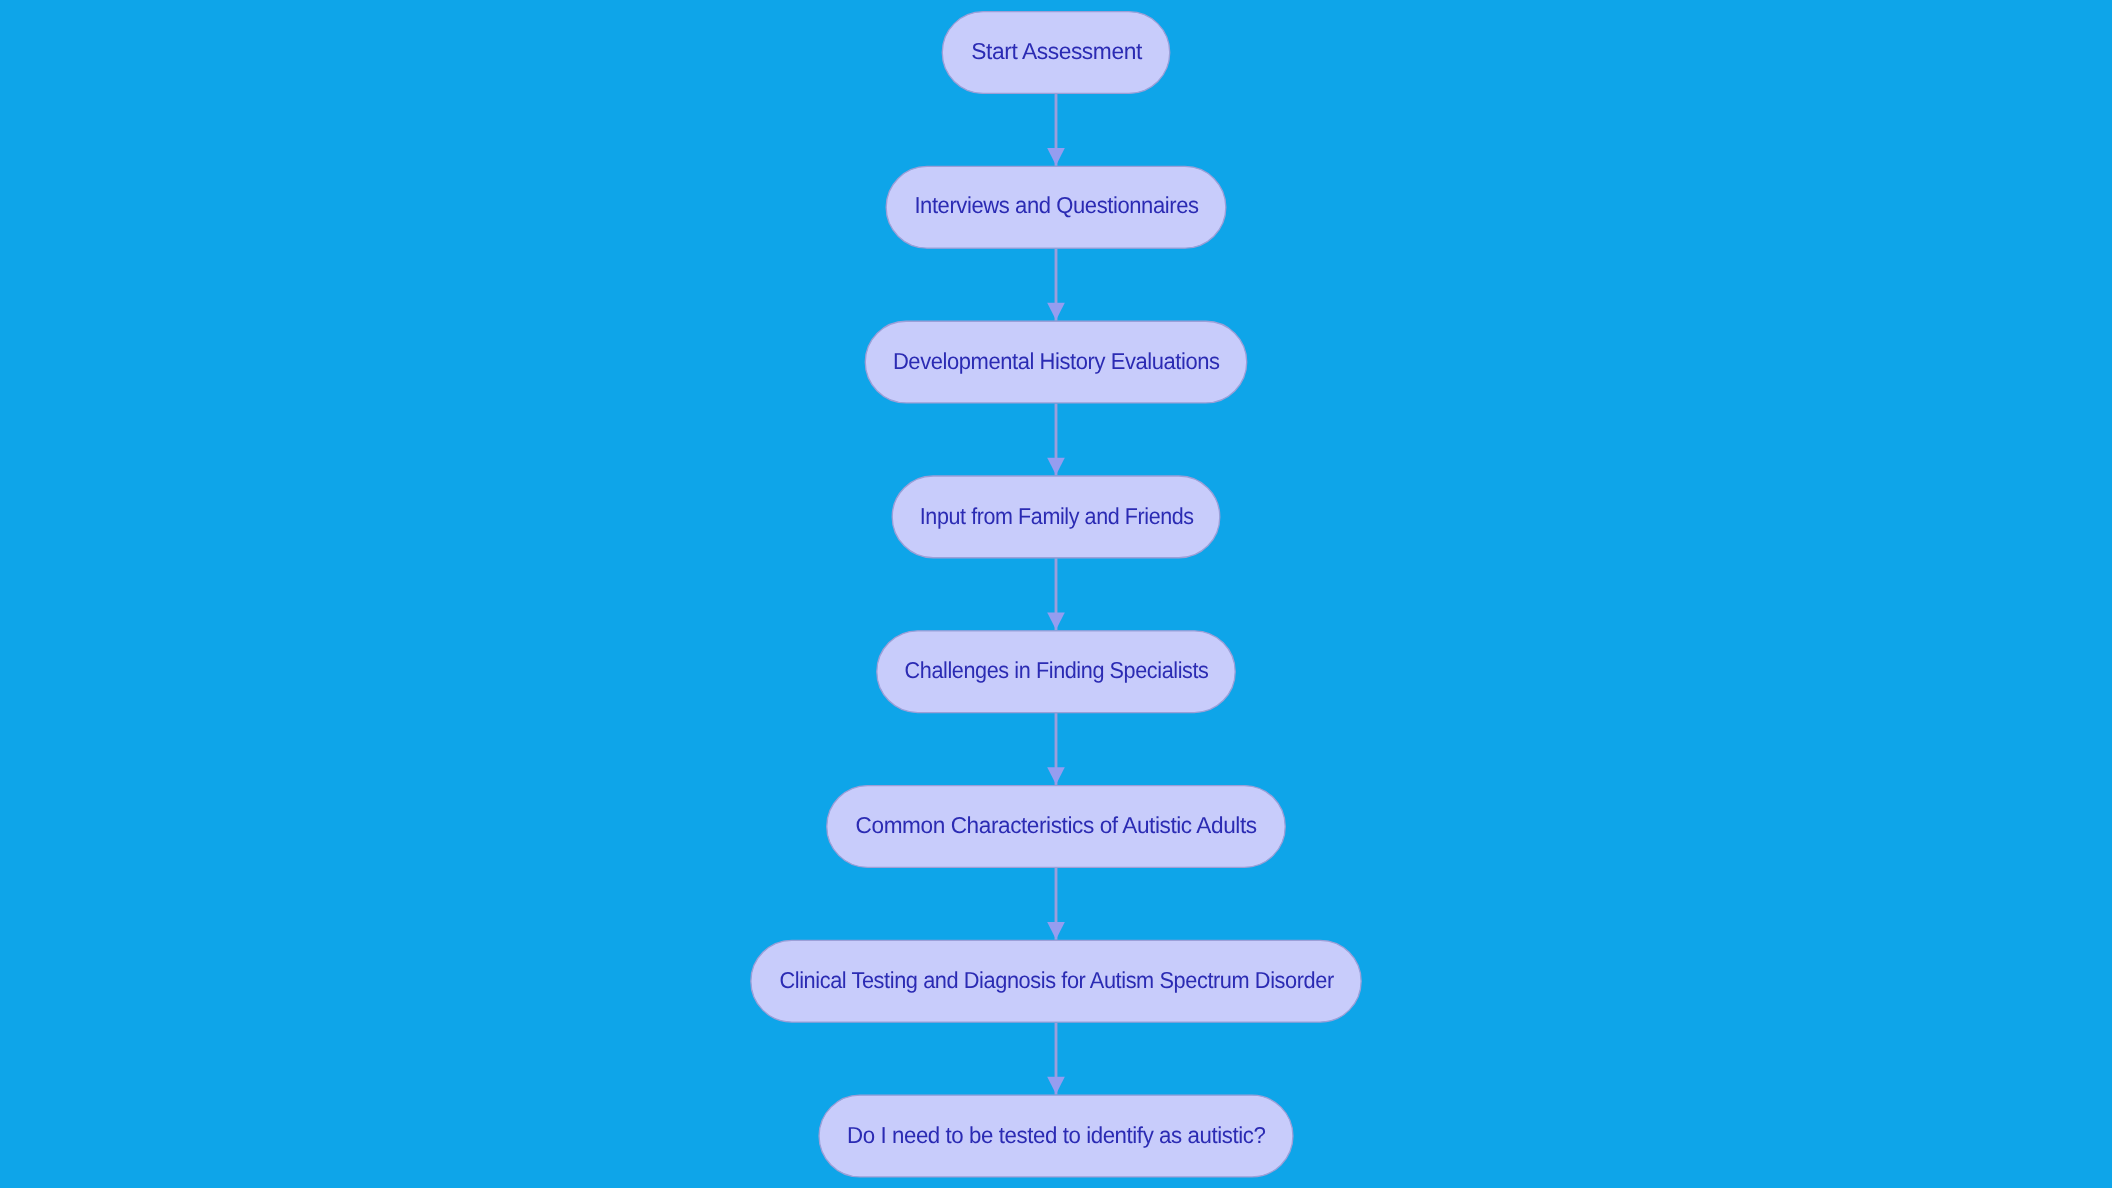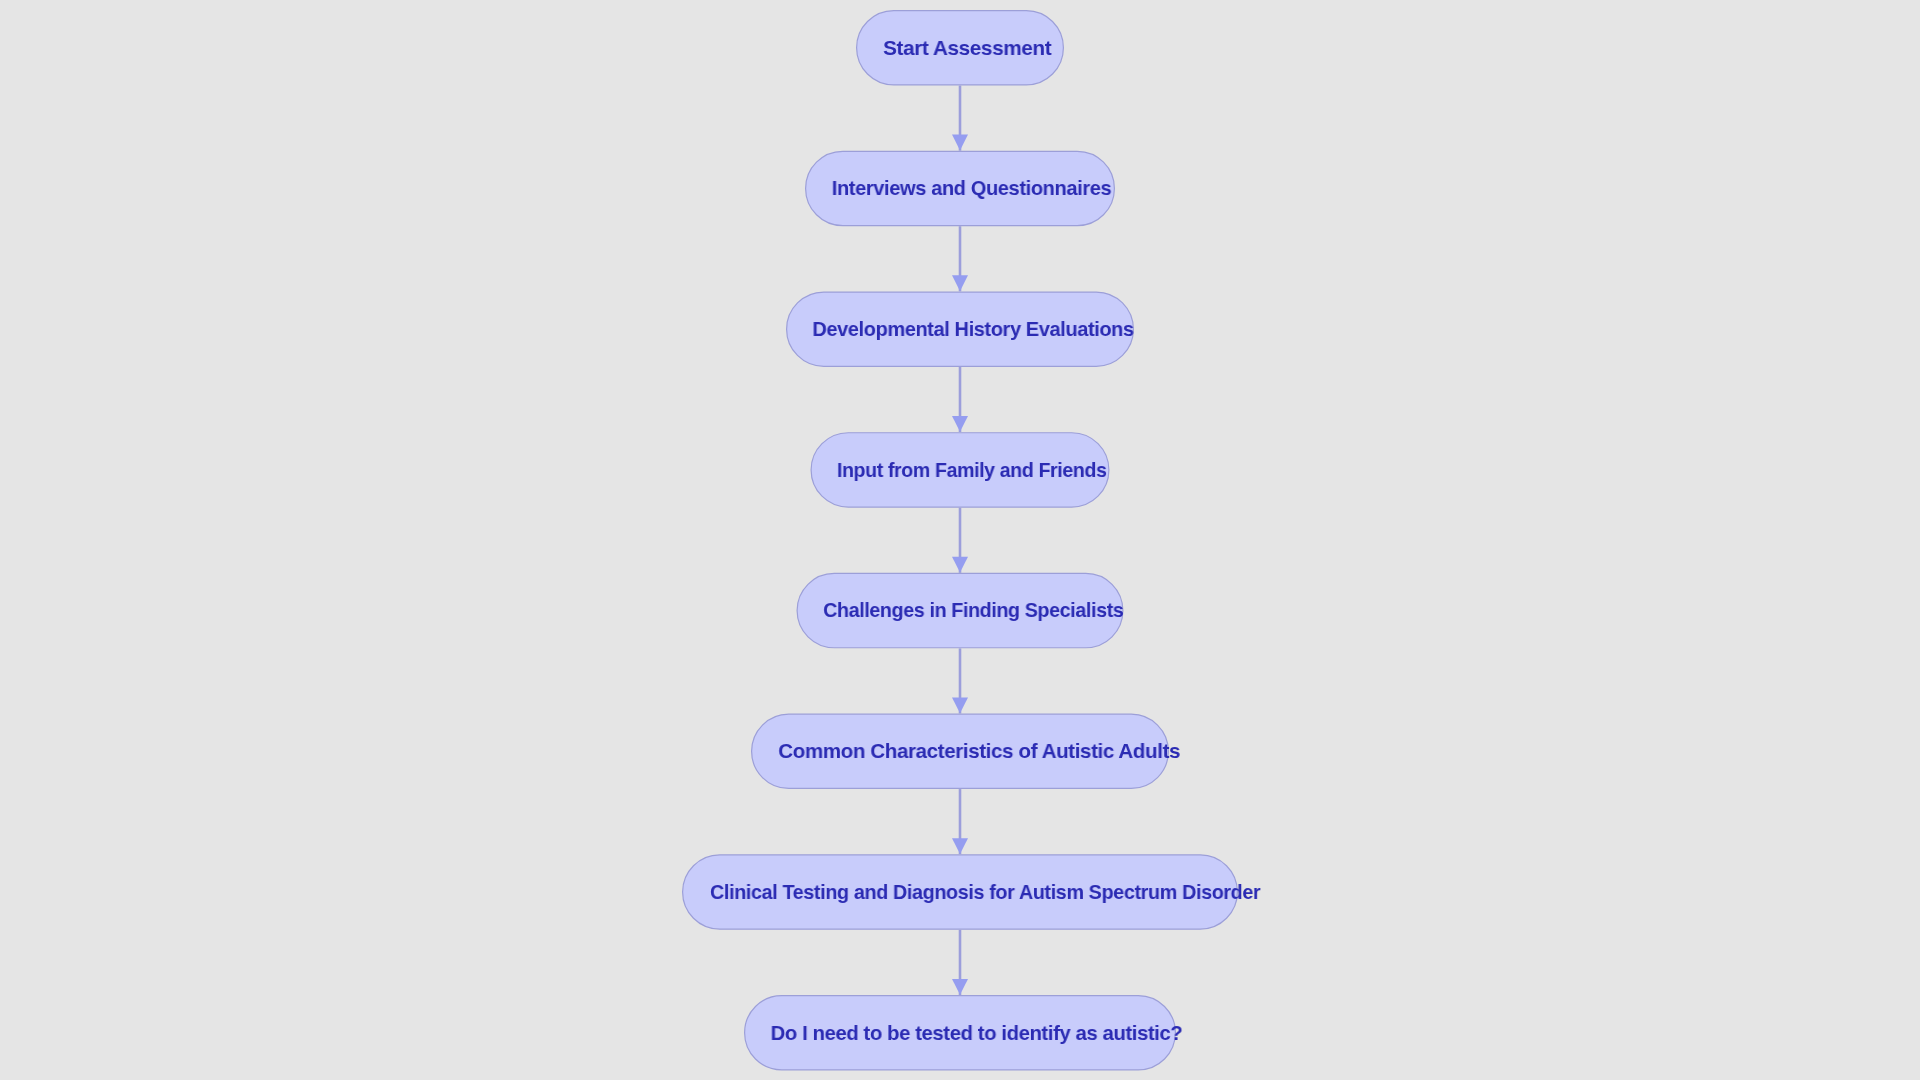--- a/index.html
+++ b/index.html
@@ -19,21 +19,21 @@
     font-size:21px;
     letter-spacing:-0.4px;
     transform-origin:center center;
     backface-visibility:hidden;
     will-change:transform;
   }
 </style>
 </head>
 <body style="background: rgb(255, 255, 255);">
 
-<div id="stage" style="background: #e5e5e5; font-weight: bold;">
+<div id="stage" style="background: #0ea5e9;">
   <svg id="graph-layer" width="1920" height="1080" viewBox="0 0 1920 1080">
       <g>
         <line x1="960" y1="85.5" x2="960" y2="150.71" stroke="#9c9edb" stroke-width="2.6"></line>
         <path d="M 952 134.60999999999999 L 968 134.60999999999999 L 960 150.41 Z" fill="#959df0"></path>
       </g>
       <g>
         <line x1="960" y1="226.21" x2="960" y2="291.43" stroke="#9c9edb" stroke-width="2.6"></line>
         <path d="M 952 275.33 L 968 275.33 L 960 291.13 Z" fill="#959df0"></path>
       </g>
       <g>

